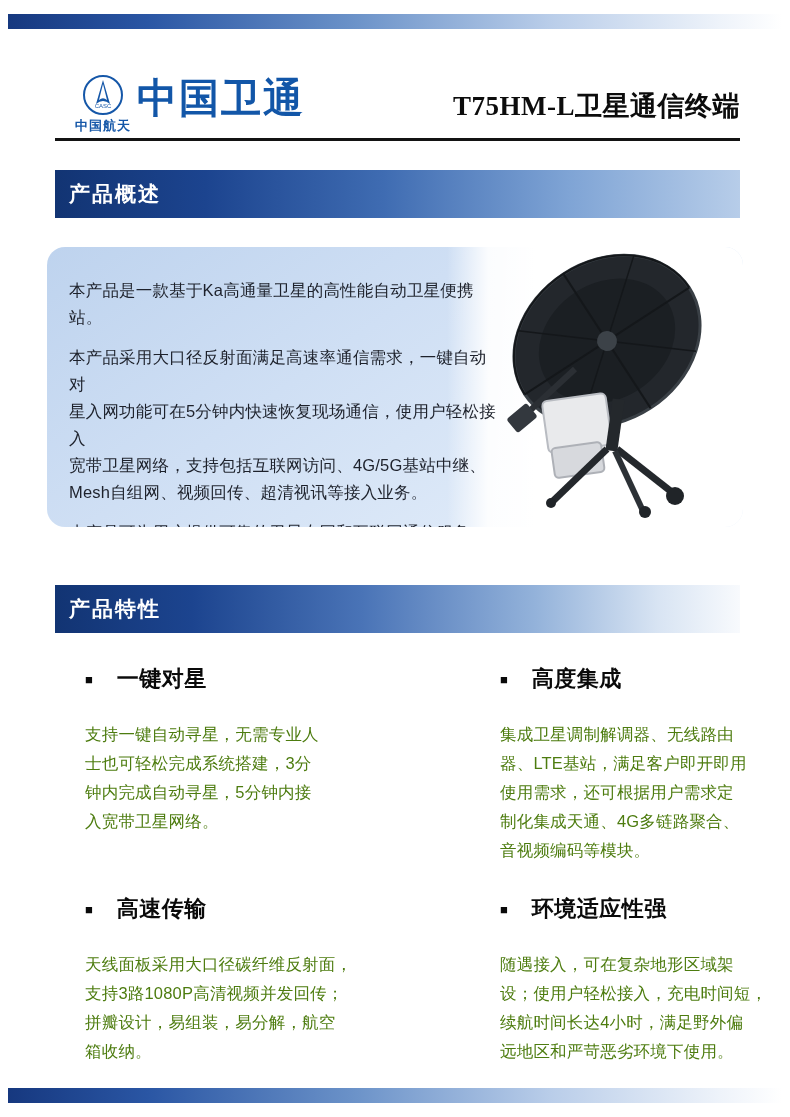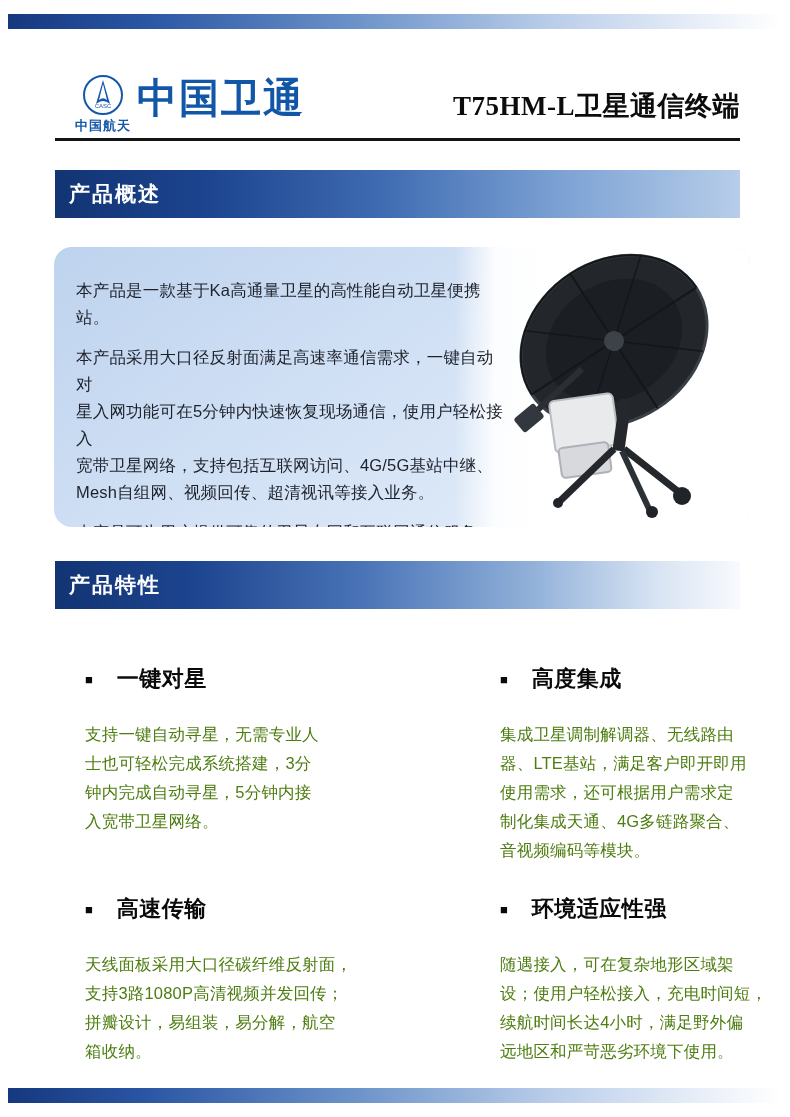--- a/index.html
+++ b/index.html
@@ -35,26 +35,26 @@
   .header-rule { position:absolute; left:55px; top:138px; width:685px; height:3px; background:#131313; }
 
   
   .section-bar {
     position:absolute; left:55px; width:685px; height:48px;
     display:flex; align-items:center; padding-left:14px;
   }
   .section-bar .section-label { color:#ffffff; font-size:21px; font-weight:bold; letter-spacing:2px; }
   .bar-overview { top:170px;
     background:linear-gradient(90deg,#123473 0%,#1c448f 22%,#3f6cb2 48%,#7fa4d5 75%,#b7cde9 100%); }
-  .bar-features { top:561px;
+  .bar-features { top:585px;
     background:linear-gradient(90deg,#123473 0%,#1c448f 20%,#4a74b7 45%,#93b2da 70%,#d8e4f3 88%,#f8fafd 100%); }
 
   
   .overview-box {
-    position:absolute; left:54px; top:247px; width:696px; height:280px;
+    position:absolute; left:47px; top:247px; width:696px; height:280px;
     border-radius:18px; overflow:hidden;
     background:linear-gradient(145deg,#bed3ee 0%,#cfdff4 40%,#dde9f8 75%,#e7f0fa 100%);
     text-decoration:underline;
   }
   .overview-text { position:absolute; left:22px; top:30px; width:430px; }
   .overview-text p {
     font-size:16.5px; line-height:27px; color:#1d212b; margin-bottom:13px;
     white-space:pre-line; letter-spacing:0.2px;
   }
   .photo-region {

